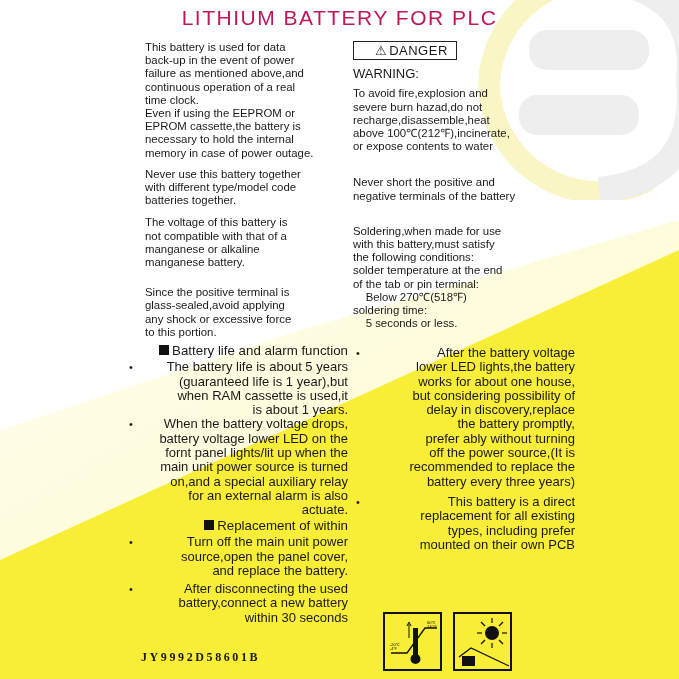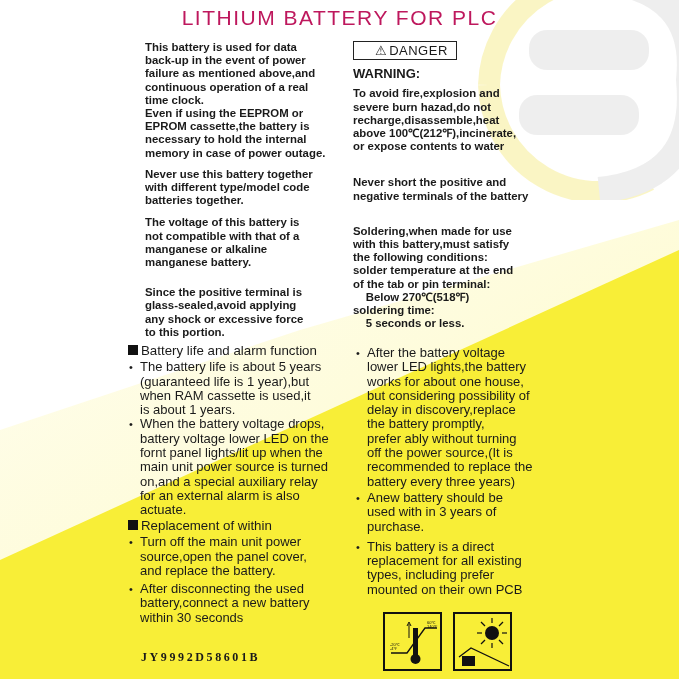--- a/index.html
+++ b/index.html
@@ -25,29 +25,29 @@
   }
   .logo {
     position: absolute; right: -20px; top: -30px; width: 250px; height: 230px;
     opacity: 0.35;
   }
   .title {
     position: absolute; left: 0; width: 679px; top: 6px;
     text-align: center; font-size: 21px; letter-spacing: 1.5px; color: #be185d;
   }
   .col { position: absolute; font-size: 11.4px; line-height: 13.2px; }
-  .col p { margin: 0; white-space: pre; font-weight: bold; }
+  .col p { margin: 0; white-space: pre; }
   .left { left: 145px; top: 41px; width: 200px; }
   .right { left: 353px; top: 41px; width: 230px; }
   .danger-box {
     display: inline-block; border: 1.2px solid #222; padding: 2px 8px 2px 21px;
     font-size: 13px; letter-spacing: 0.5px;
   }
   .danger-box .tri { font-size: 13px; margin-right: 2px; }
-  .section { position: absolute; font-size: 13px; line-height: 14.3px; }
+  .section { position: absolute; font-size: 13px; line-height: 14.3px; text-align: right; }
   .section .head { white-space: pre; font-size: 13.3px; }
   .section .head .sq { display: inline-block; width: 10px; height: 10px; background: #111; margin-right: 3px; vertical-align: 0px; }
   .bullet { position: relative; padding-left: 12px; white-space: pre; }
   .bullet::before { content: "•"; position: absolute; left: 1px; top: 0; font-size: 11px; }
   .code {
     position: absolute; left: 141px; top: 650px; font-family: "Liberation Serif", serif;
     font-weight: bold; font-size: 12px; letter-spacing: 2.6px;
   }
   .icon-box {
     position: absolute; top: 612px; width: 59px; height: 59px;
@@ -135,23 +135,20 @@
   <div class="bullet">After the battery voltage
 lower LED lights,the battery
 works for about one house,
 but considering possibility of
 delay in discovery,replace
 the battery promptly,
 prefer ably without turning
 off the power source,(It is
 recommended to replace the
 battery every three years)</div>
-  <div class="bullet" style="margin-top:2px">Anew battery should be
-used with in 3 years of
-purchase.</div>
   <div class="bullet" style="margin-top:6px">This battery is a direct
 replacement for all existing
 types, including prefer
 mounted on their own PCB</div>
 </div>
 
 <div class="section" style="left:128px; top:519px; width:220px;">
   <div class="head"><span class="sq"></span><span>Replacement of within</span></div>
   <div class="bullet" style="margin-top:2px">Turn off the main unit power
 source,open the panel cover,

